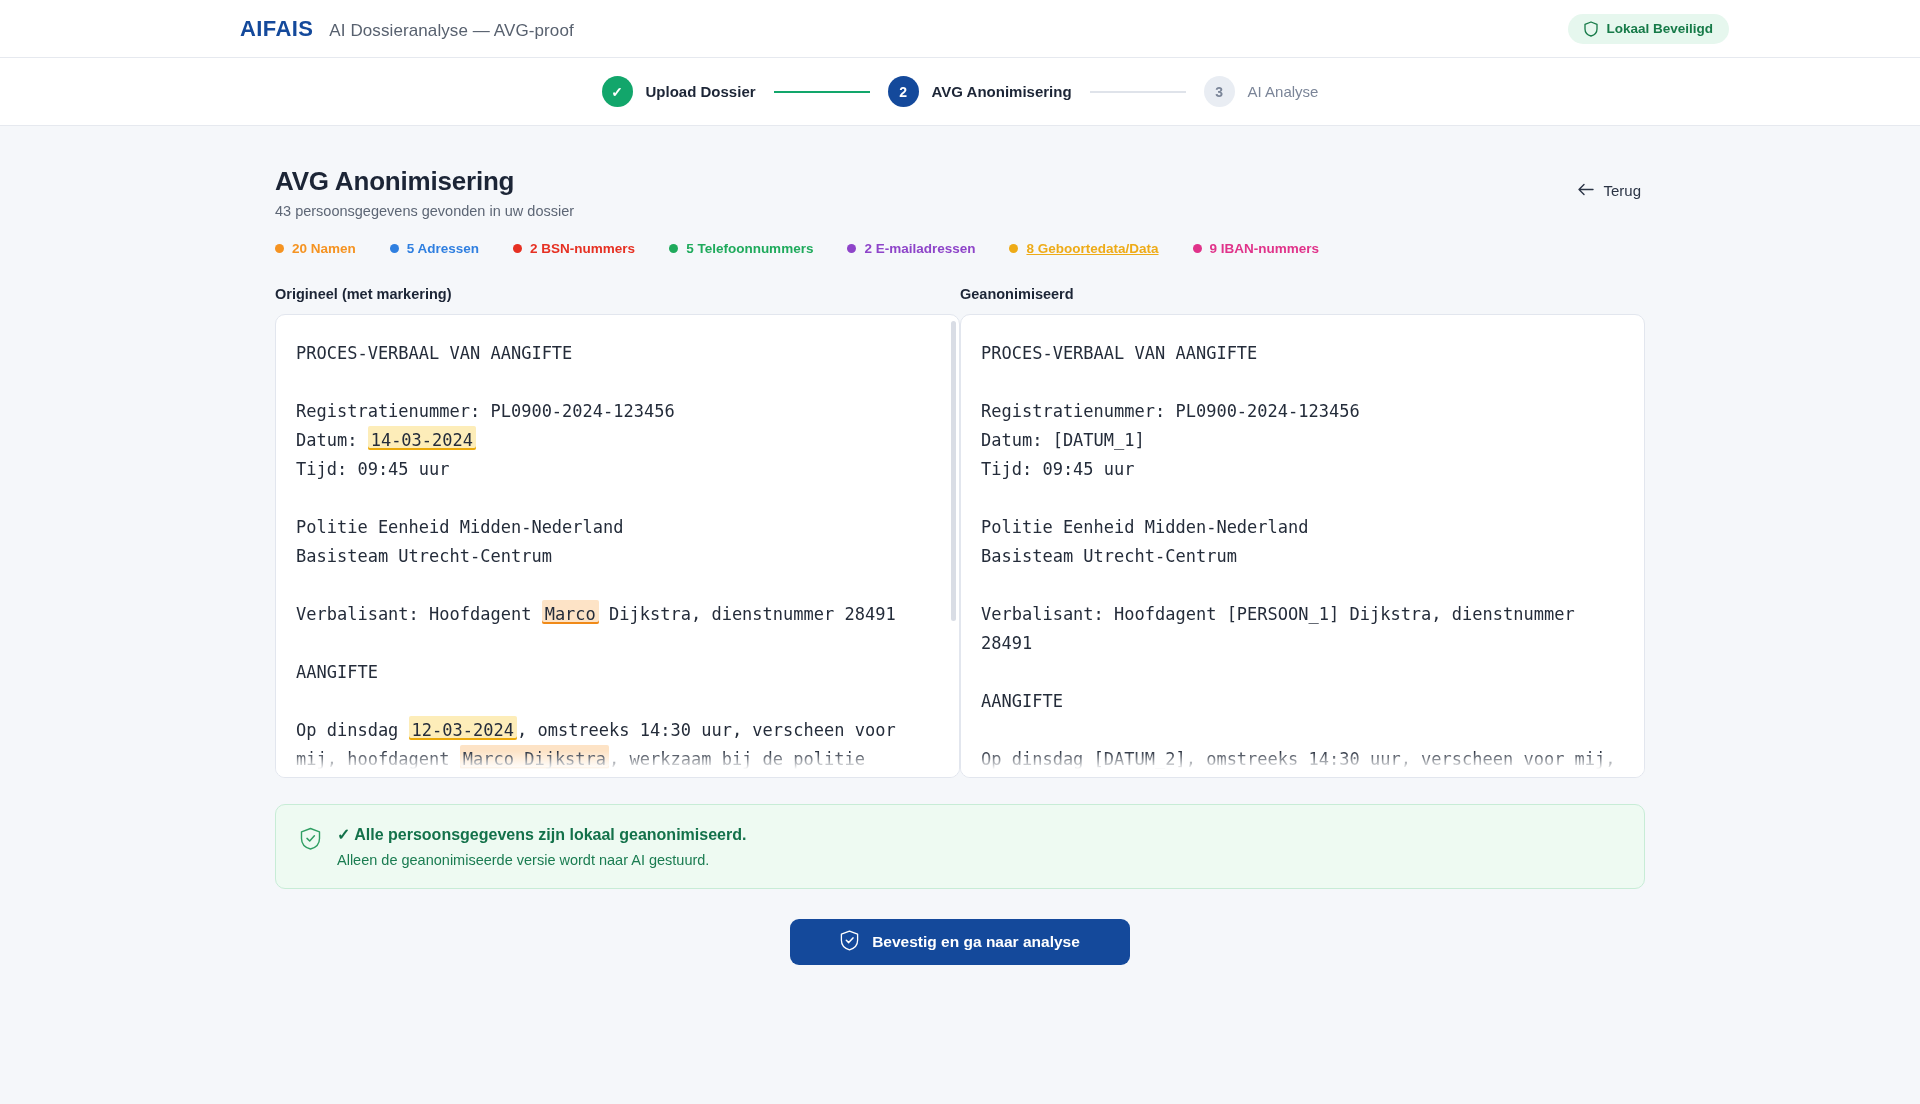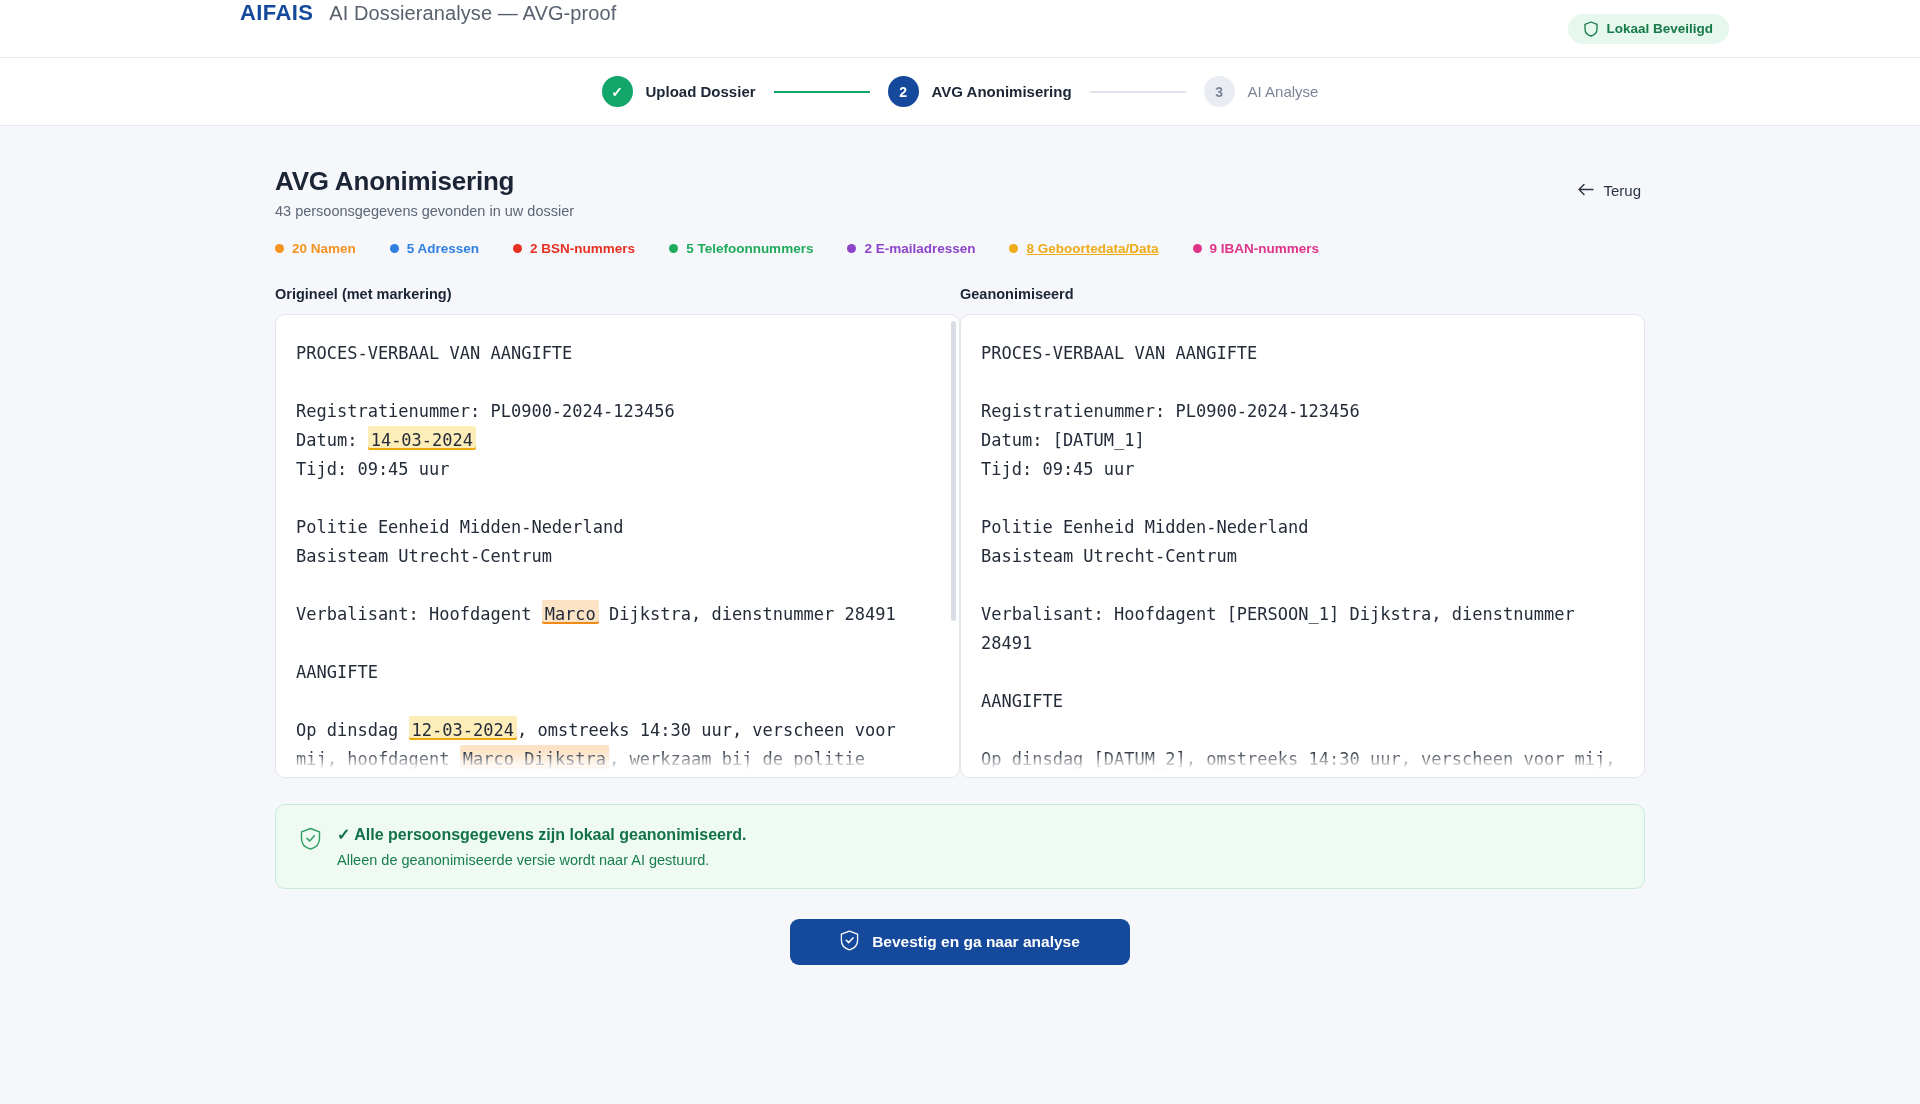--- a/index.html
+++ b/index.html
@@ -12,32 +12,33 @@
     color: #1c2536;
     overflow: hidden;
   }
 
   
   .topbar {
     height: 58px;
     background: #ffffff;
     border-bottom: 1px solid #e6e9ef;
     display: flex;
+    align-items: center;
     padding: 0 40px 0 240px;
     position: relative;
   }
   .brand-row { display: flex; align-items: baseline; gap: 16px; }
   .brand-logo {
     font-size: 22px;
     font-weight: 800;
     letter-spacing: 0.4px;
     color: #14499b;
   }
   .brand-sub {
-    font-size: 20px;
+    font-size: 17px;
     color: #58616f;
     letter-spacing: 0.1px;
   }
   .secure-badge {
     position: absolute;
     right: 191px;
     top: 50%;
     transform: translateY(-50%);
     display: flex;
     align-items: center;

